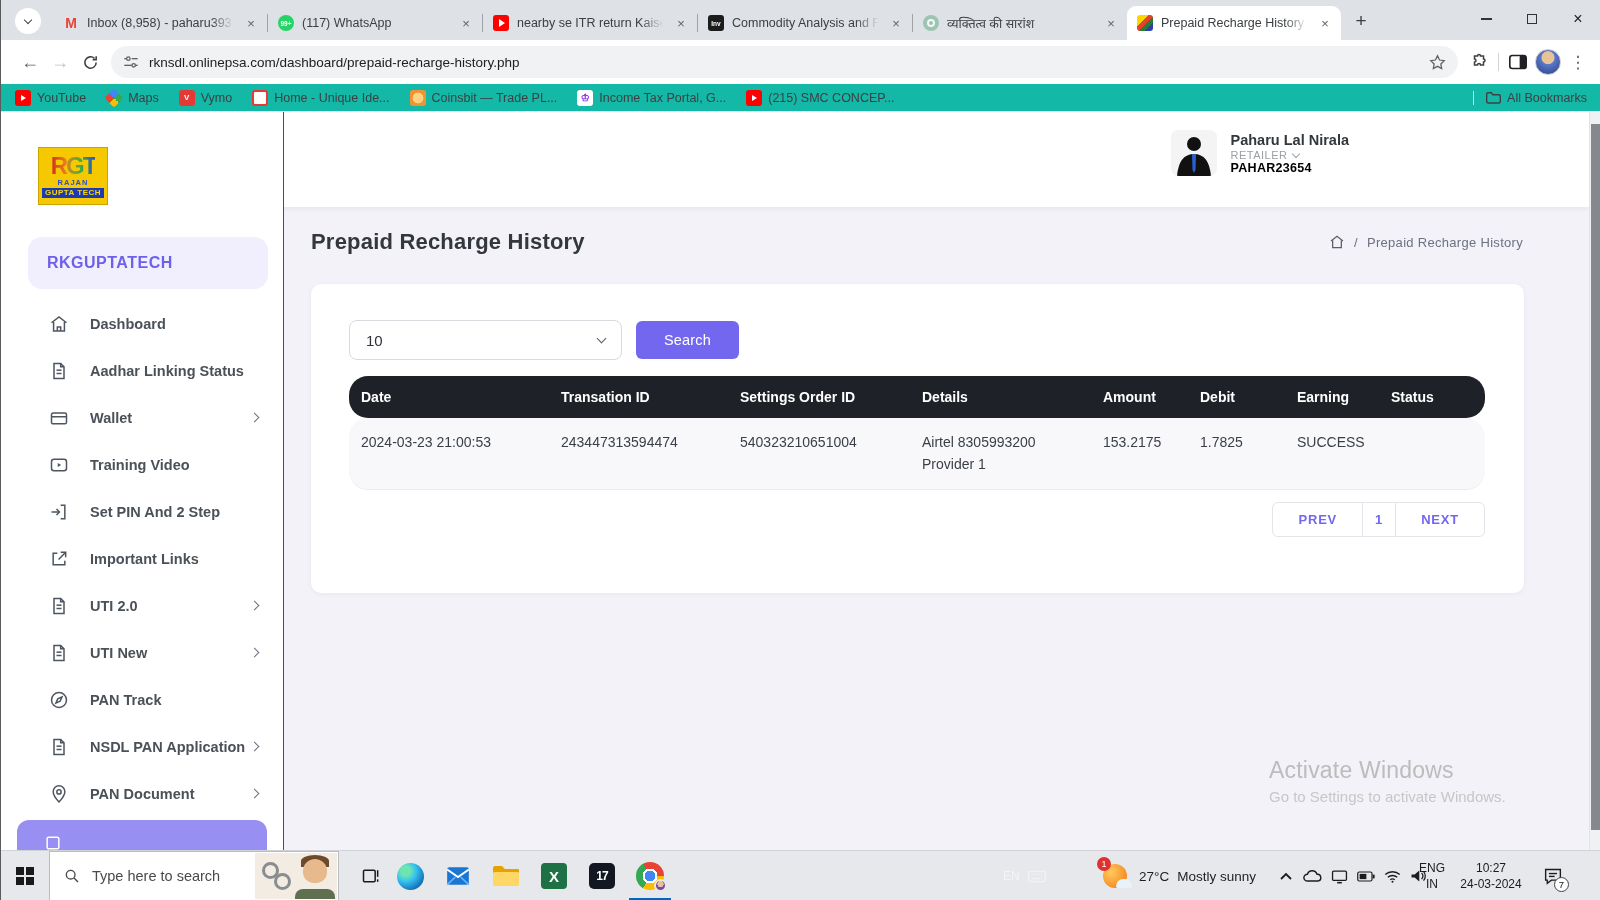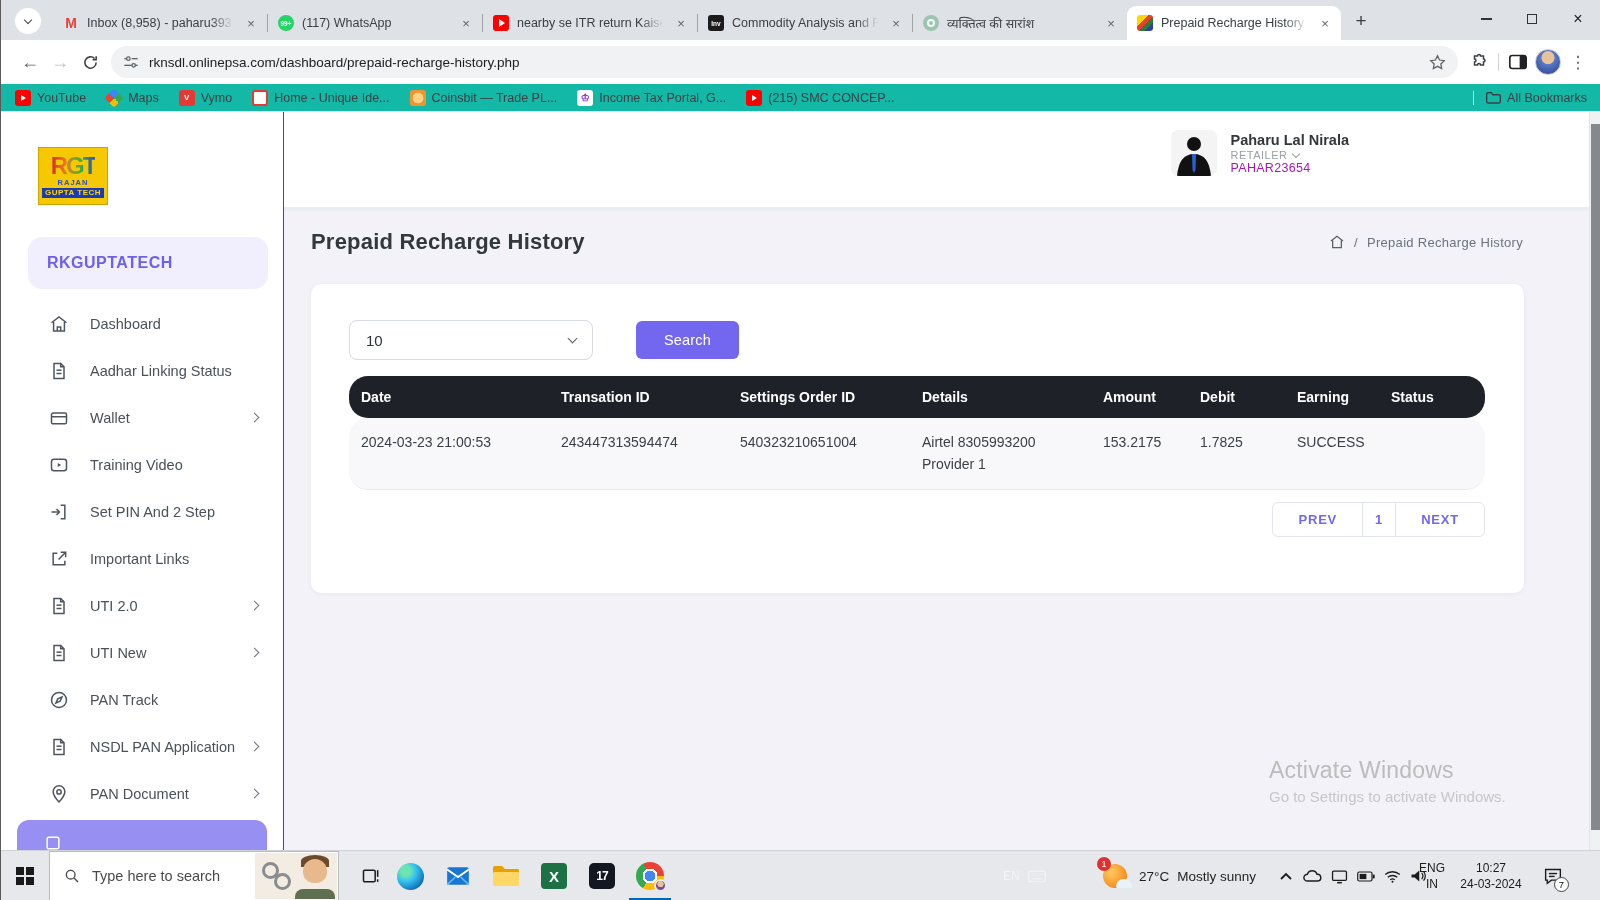--- a/index.html
+++ b/index.html
@@ -54,39 +54,39 @@
   .bi-tax{background:#fff;color:#8a2be2;font-size:10px;}
   .allbm{margin-left:auto;display:flex;align-items:center;border-left:1px solid #d9dbde;padding-left:12px;}
   .allbm span{margin-left:6px;}
   
   .webpage{position:absolute;left:0;top:112px;width:1600px;height:738px;background:#f2f2f8;overflow:hidden;}
   .topbar{position:absolute;left:0;top:0;width:1588px;height:95px;background:#fff;box-shadow:0 2px 5px rgba(40,40,80,.06);}
   .userblock{position:absolute;right:240px;top:18px;display:flex;align-items:center;}
   .uavatar{width:46px;height:46px;border-radius:8px;background:#f1f1f1;margin-right:14px;overflow:hidden;}
   .uname{font-size:14.5px;font-weight:bold;color:#32373c;line-height:1.25;}
   .urole{font-size:11px;color:#9aa0a6;letter-spacing:.5px;display:flex;align-items:center;gap:5px;}
-  .uid{font-size:12.5px;color:#a21caf;letter-spacing:.3px;}
+  .uid{font-size:12.5px;color:#000000;letter-spacing:.3px;font-weight:bold;}
   .chev{display:inline-block;width:6px;height:6px;border-right:1.6px solid #9aa0a6;border-bottom:1.6px solid #9aa0a6;transform:rotate(45deg);margin-top:-3px;}
   .sidebar{position:absolute;left:0;top:0;width:283px;height:738px;background:#fff;border-right:1px solid #1d4ed8;z-index:2;}
   .logo{position:absolute;left:37px;top:35px;width:70px;height:58px;background:#f6c800;border:1px solid #caa500;display:flex;flex-direction:column;align-items:center;justify-content:center;line-height:1;}
   .logo .rgt{font-size:24px;font-weight:900;background:linear-gradient(90deg,#d42a2a,#e77e22,#3fae3f,#2b50c8);-webkit-background-clip:text;background-clip:text;color:transparent;letter-spacing:-2px;}
   .logo .rajan{font-size:7.5px;font-weight:900;color:#2b50c8;margin-top:1px;letter-spacing:1px;}
   .logo .gupta{font-size:8px;font-weight:900;color:#ffd700;background:#1a3bb3;padding:1px 3px;margin-top:1px;letter-spacing:.5px;}
   .brandpill{position:absolute;left:27px;top:125px;width:240px;height:52px;border-radius:14px;background:#f1effd;display:flex;align-items:center;padding-left:19px;font-size:16px;font-weight:bold;letter-spacing:.5px;color:#6d60ea;}
   .menu{position:absolute;left:0;top:188px;width:283px;}
-  .mitem{height:47px;display:flex;align-items:center;padding:0 26px 0 48px;color:#4a5158;font-size:14.5px;font-weight:400;}
+  .mitem{height:47px;display:flex;align-items:center;padding:0 26px 0 48px;color:#4a5158;font-size:14.5px;font-weight:700;}
   .mitem .micon{width:20px;height:20px;margin-right:21px;flex:none;}
   .mitem .mlabel{flex:1;white-space:nowrap;}
   .mchev{width:7px;height:7px;border-right:1.8px solid #6b7280;border-bottom:1.8px solid #6b7280;transform:rotate(-45deg);flex:none;}
   .mitem.partial{position:absolute;left:16px;top:520px;width:250px;height:46px;border-radius:12px;background:#988ff3;padding-left:26px;}
   
   .pagehead{position:absolute;left:310px;top:117px;font-size:22px;font-weight:bold;color:#33383d;letter-spacing:.2px;z-index:1;}
   .breadcrumb{position:absolute;right:78px;top:122px;display:flex;align-items:center;gap:9px;font-size:13px;color:#6b7280;z-index:1;letter-spacing:.3px;}
   .card{position:absolute;left:310px;top:172px;width:1213px;height:309px;background:#fff;border-radius:10px;box-shadow:0 1px 5px rgba(30,30,70,.05);}
-  .pagesize{position:absolute;left:38px;top:36px;width:244px;height:40px;border:1px solid #d7dade;border-radius:8px;display:flex;align-items:center;padding:0 16px;font-size:15px;color:#2f3338;}
+  .pagesize{position:absolute;left:38px;top:36px;width:273px;height:40px;border:1px solid #d7dade;border-radius:8px;display:flex;align-items:center;padding:0 16px;font-size:15px;color:#2f3338;}
   .pagesize .chev{margin-left:auto;width:7px;height:7px;border-color:#565b61;}
   .searchbtn{position:absolute;left:325px;top:37px;width:103px;height:38px;background:#7367f0;border-radius:6px;color:#fff;font-size:14.5px;display:flex;align-items:center;justify-content:center;letter-spacing:.2px;}
   .table{position:absolute;left:38px;top:92px;width:1136px;font-size:14px;}
   .trow{display:grid;grid-template-columns:200px 179px 182px 181px 97px 97px 94px 106px;border-radius:19px;}
   .thead{background:#1e2127;color:#fff;font-weight:bold;}
   .thead .tcell{height:42px;display:flex;align-items:center;padding-left:12px;}
   .tbody{background:#f8f8fb;border-bottom:1px solid #e8eaef;color:#3a3f47;}
   .tbody .tcell{padding:14px 4px 14px 12px;line-height:1.55;}
   .pagination{position:absolute;right:39px;top:218px;display:flex;}
   .pbtn{border:1px solid #e2e5ea;background:#fff;color:#7367f0;font-size:13px;font-weight:bold;letter-spacing:.8px;padding:9px 25px;margin-left:-1px;}

